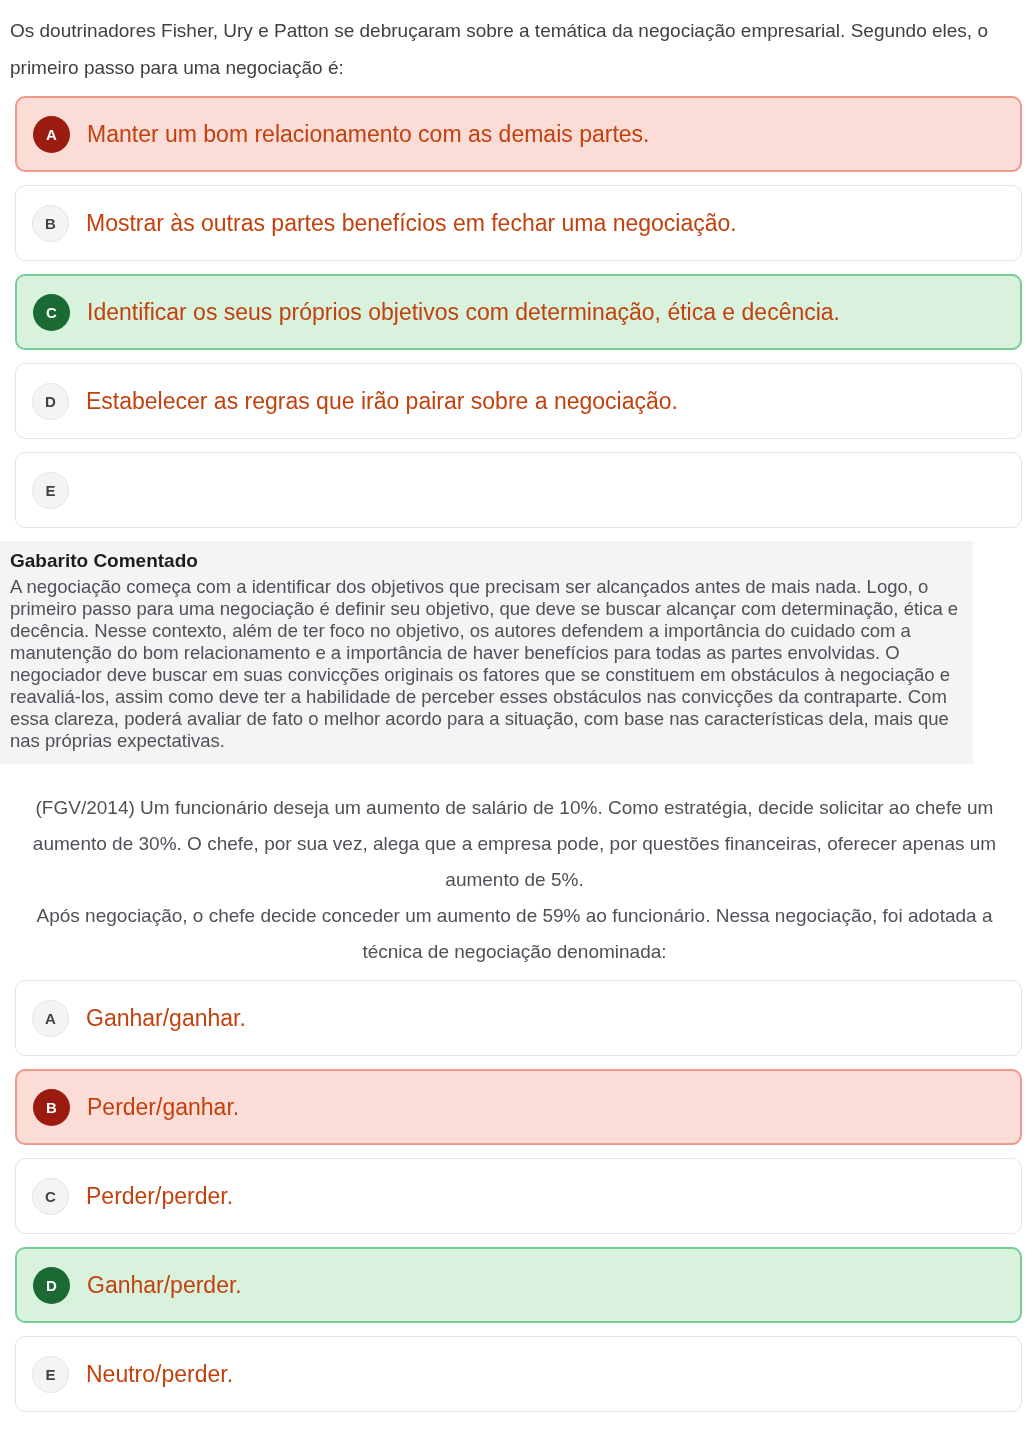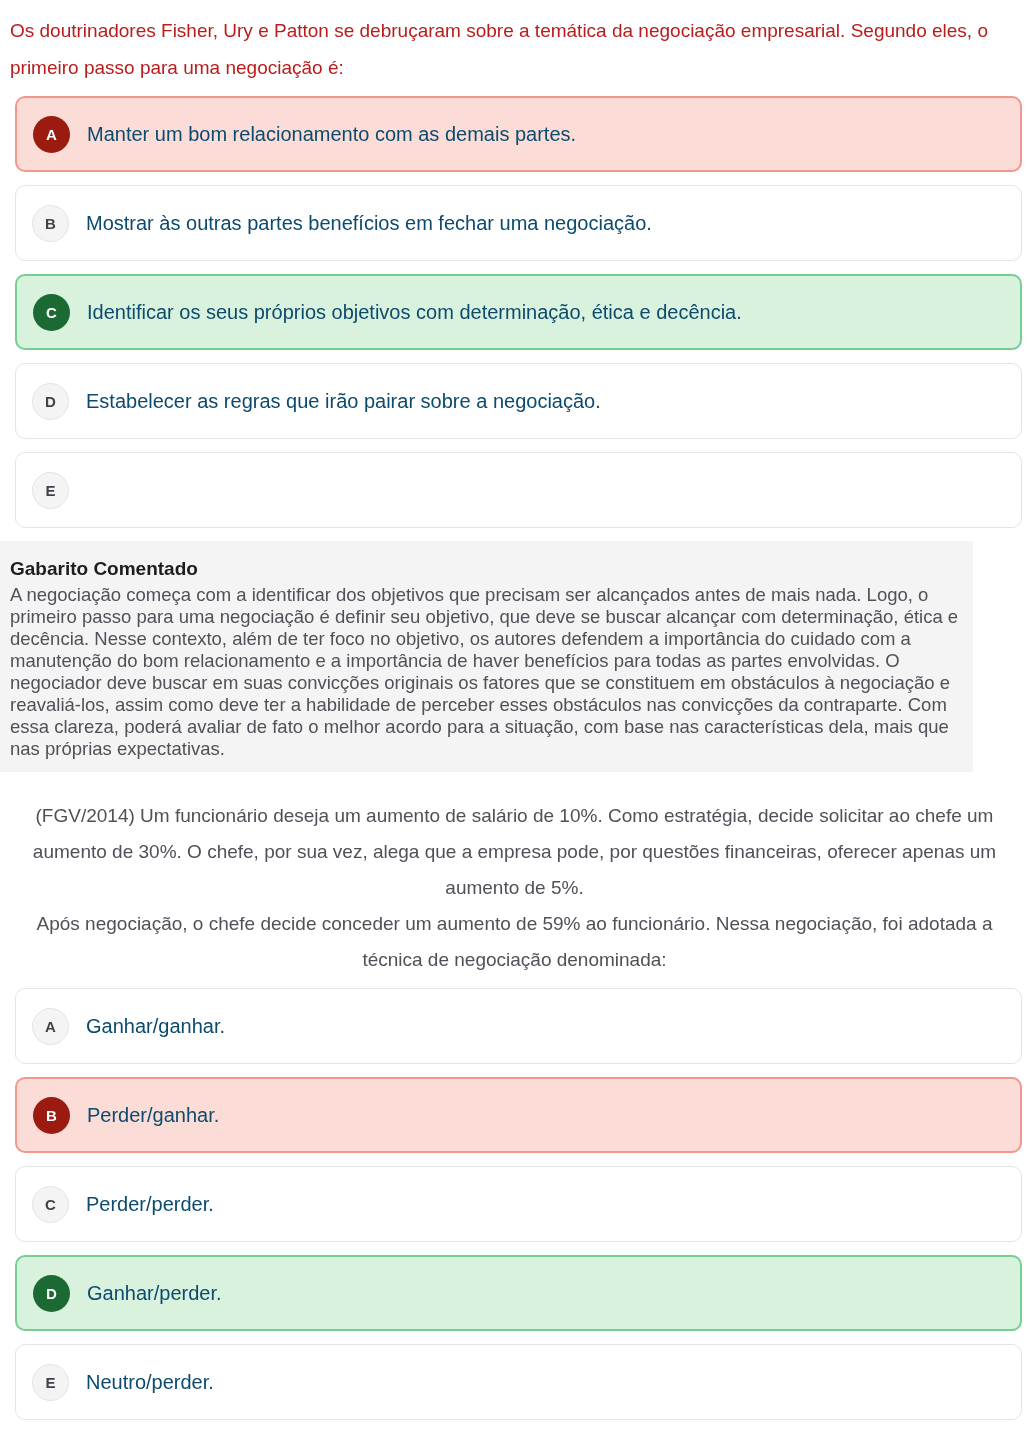--- a/index.html
+++ b/index.html
@@ -12,21 +12,21 @@
   .page {
     width: 1033px;
     height: 1447px;
     overflow: hidden;
     background: #ffffff;
     position: relative;
   }
   .question-text {
     font-size: 19px;
     line-height: 37px;
-    color: #b91c1c;
+    color: #404040;
     padding: 12px 14px 0 10px;
   }
   .question-text p { margin: 0; }
   .options {
     display: flex;
     flex-direction: column;
     gap: 13px;
     margin: 10px 11px 0 15px;
   }
   .option {
@@ -68,35 +68,34 @@
     background: #9b1b10;
     color: #ffffff;
     border: none;
   }
   .option.correct .badge {
     background: #1b6a33;
     color: #ffffff;
     border: none;
   }
   .option-text {
-    font-size: 20px;
-    color: #0c4a6e;
+    font-size: 23px;
+    color: #c2410c;
   }
   .feedback {
     margin-top: 13px;
     width: 973px;
     background: #f4f4f5;
     padding: 9px 12px 12px 10px;
   }
   .feedback-title {
     font-size: 19px;
     font-weight: bold;
     color: #1d1d20;
     margin-bottom: 4px;
-    margin-top: 8px;
   }
   .feedback-body {
     font-size: 18.5px;
     line-height: 22px;
     color: #4e5157;
   }
   .question2-text {
     margin-top: 26px;
     font-size: 19px;
     line-height: 36px;

